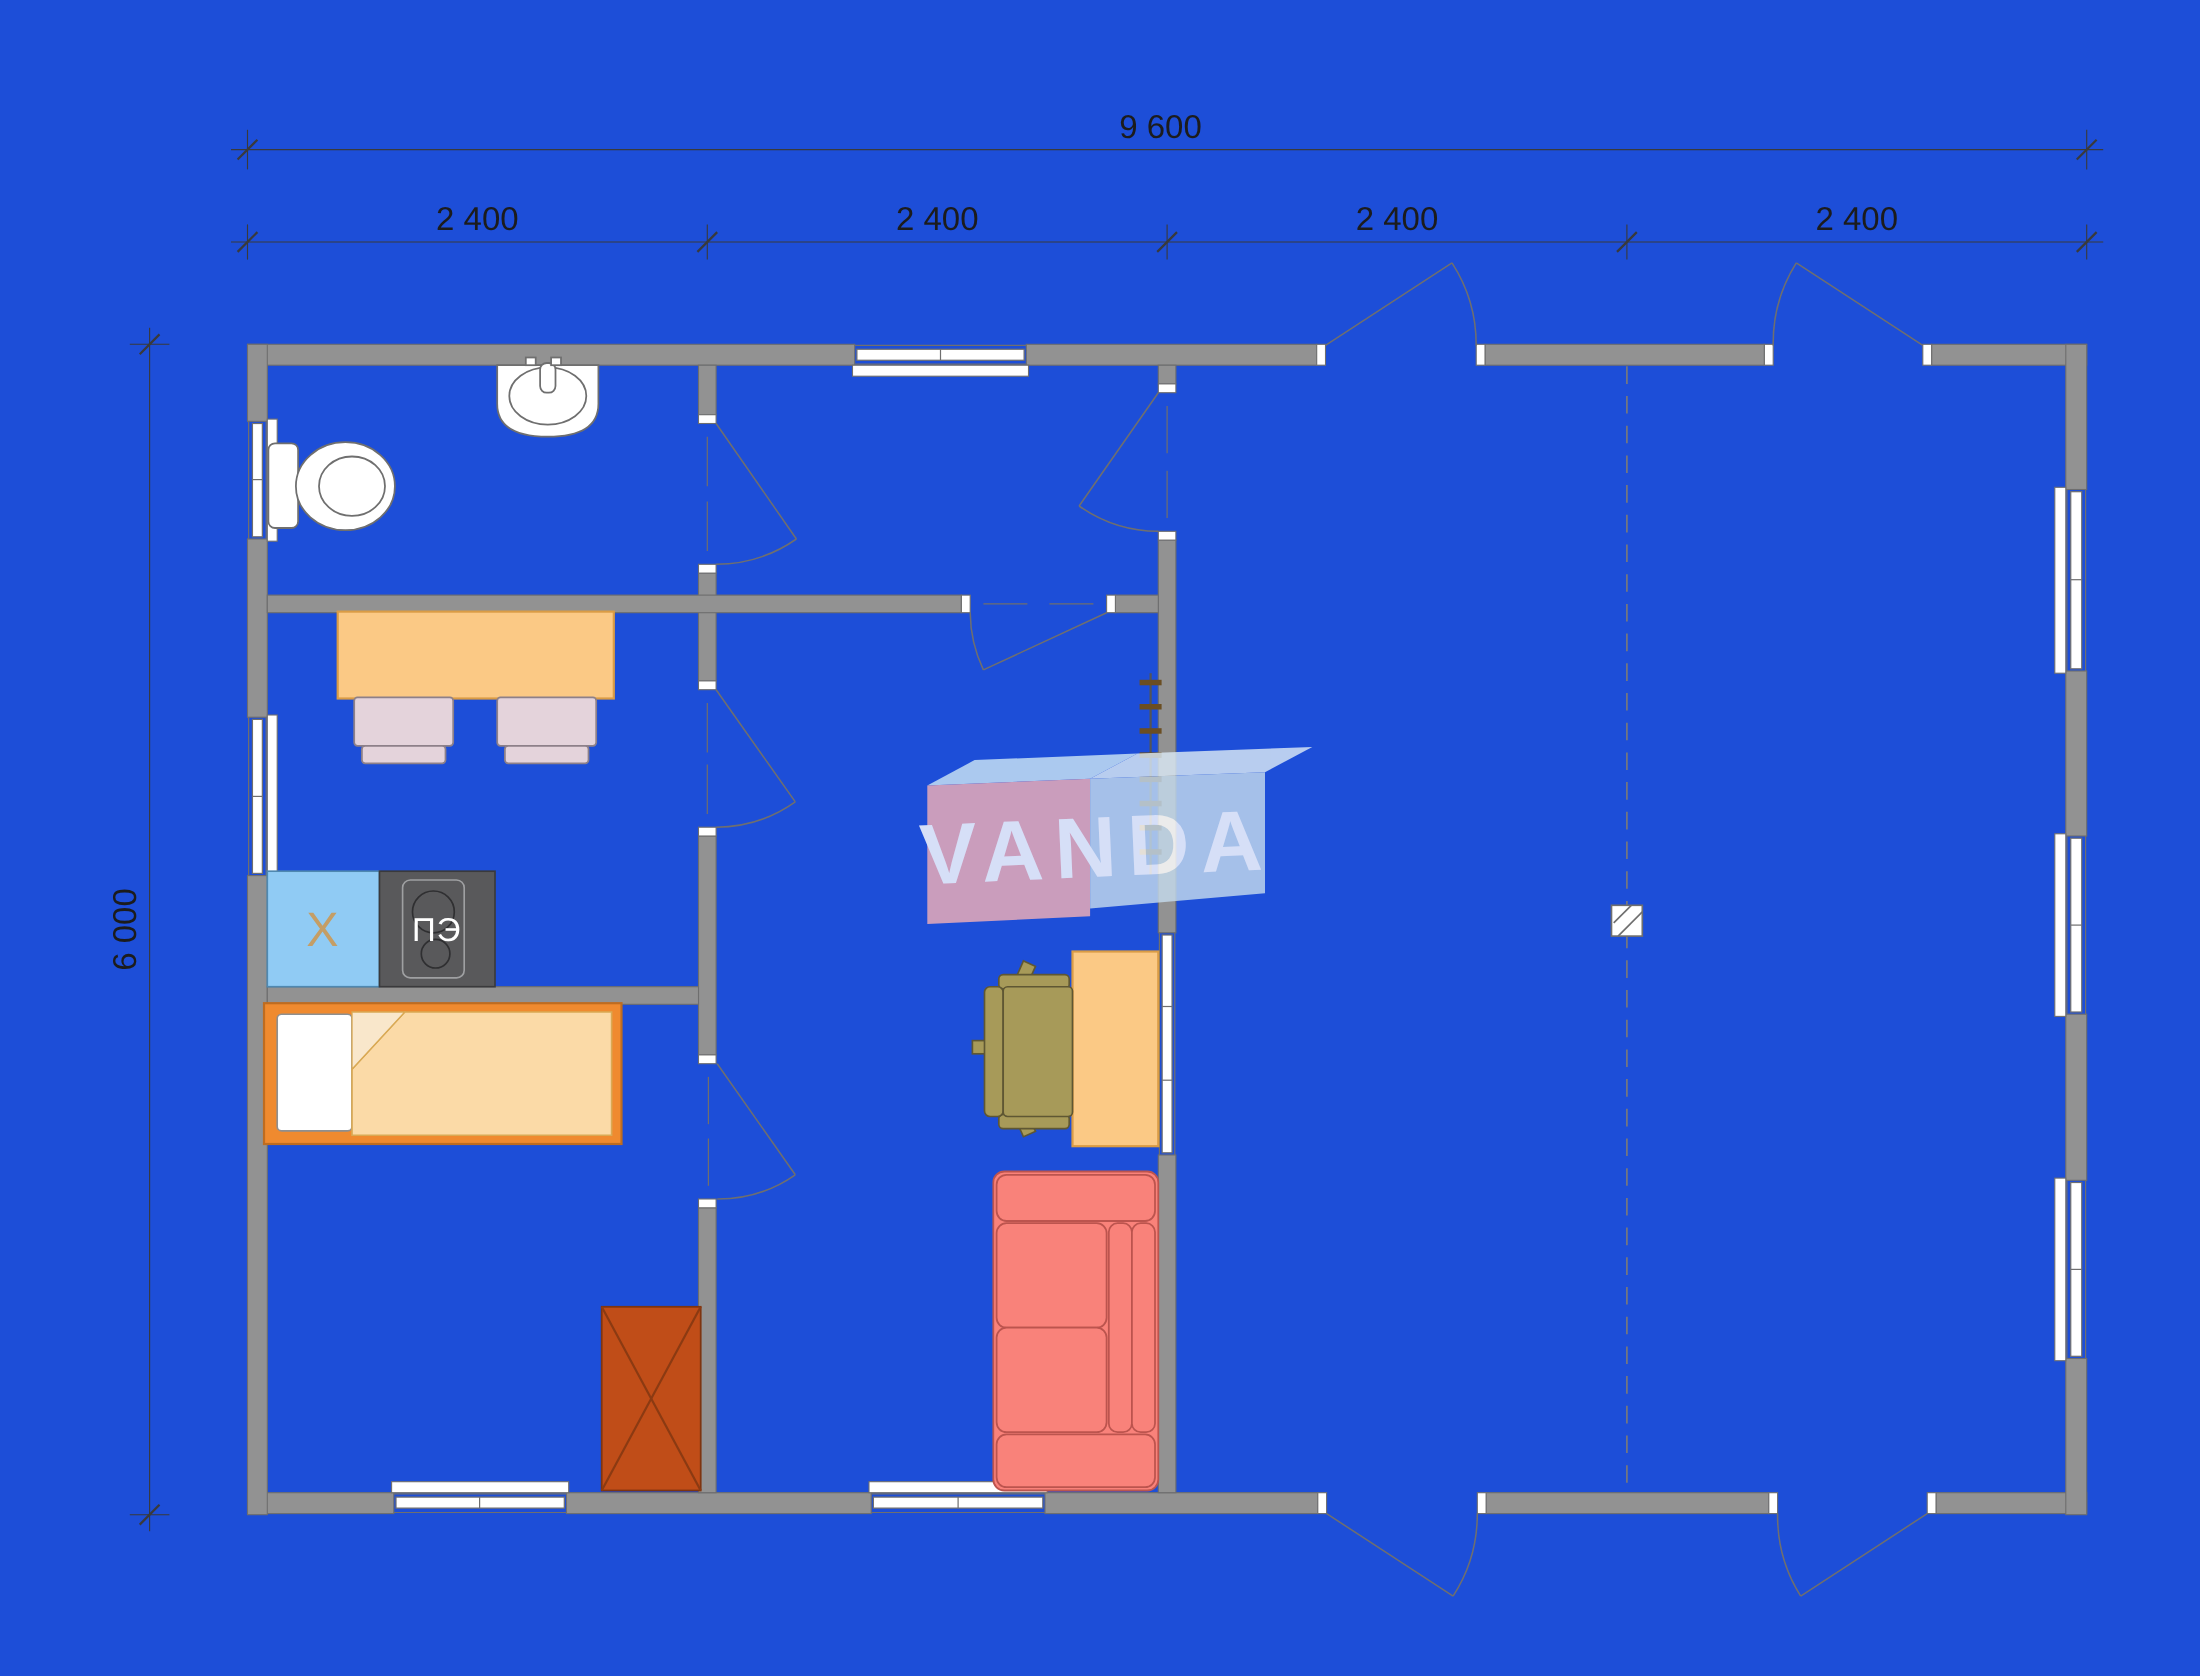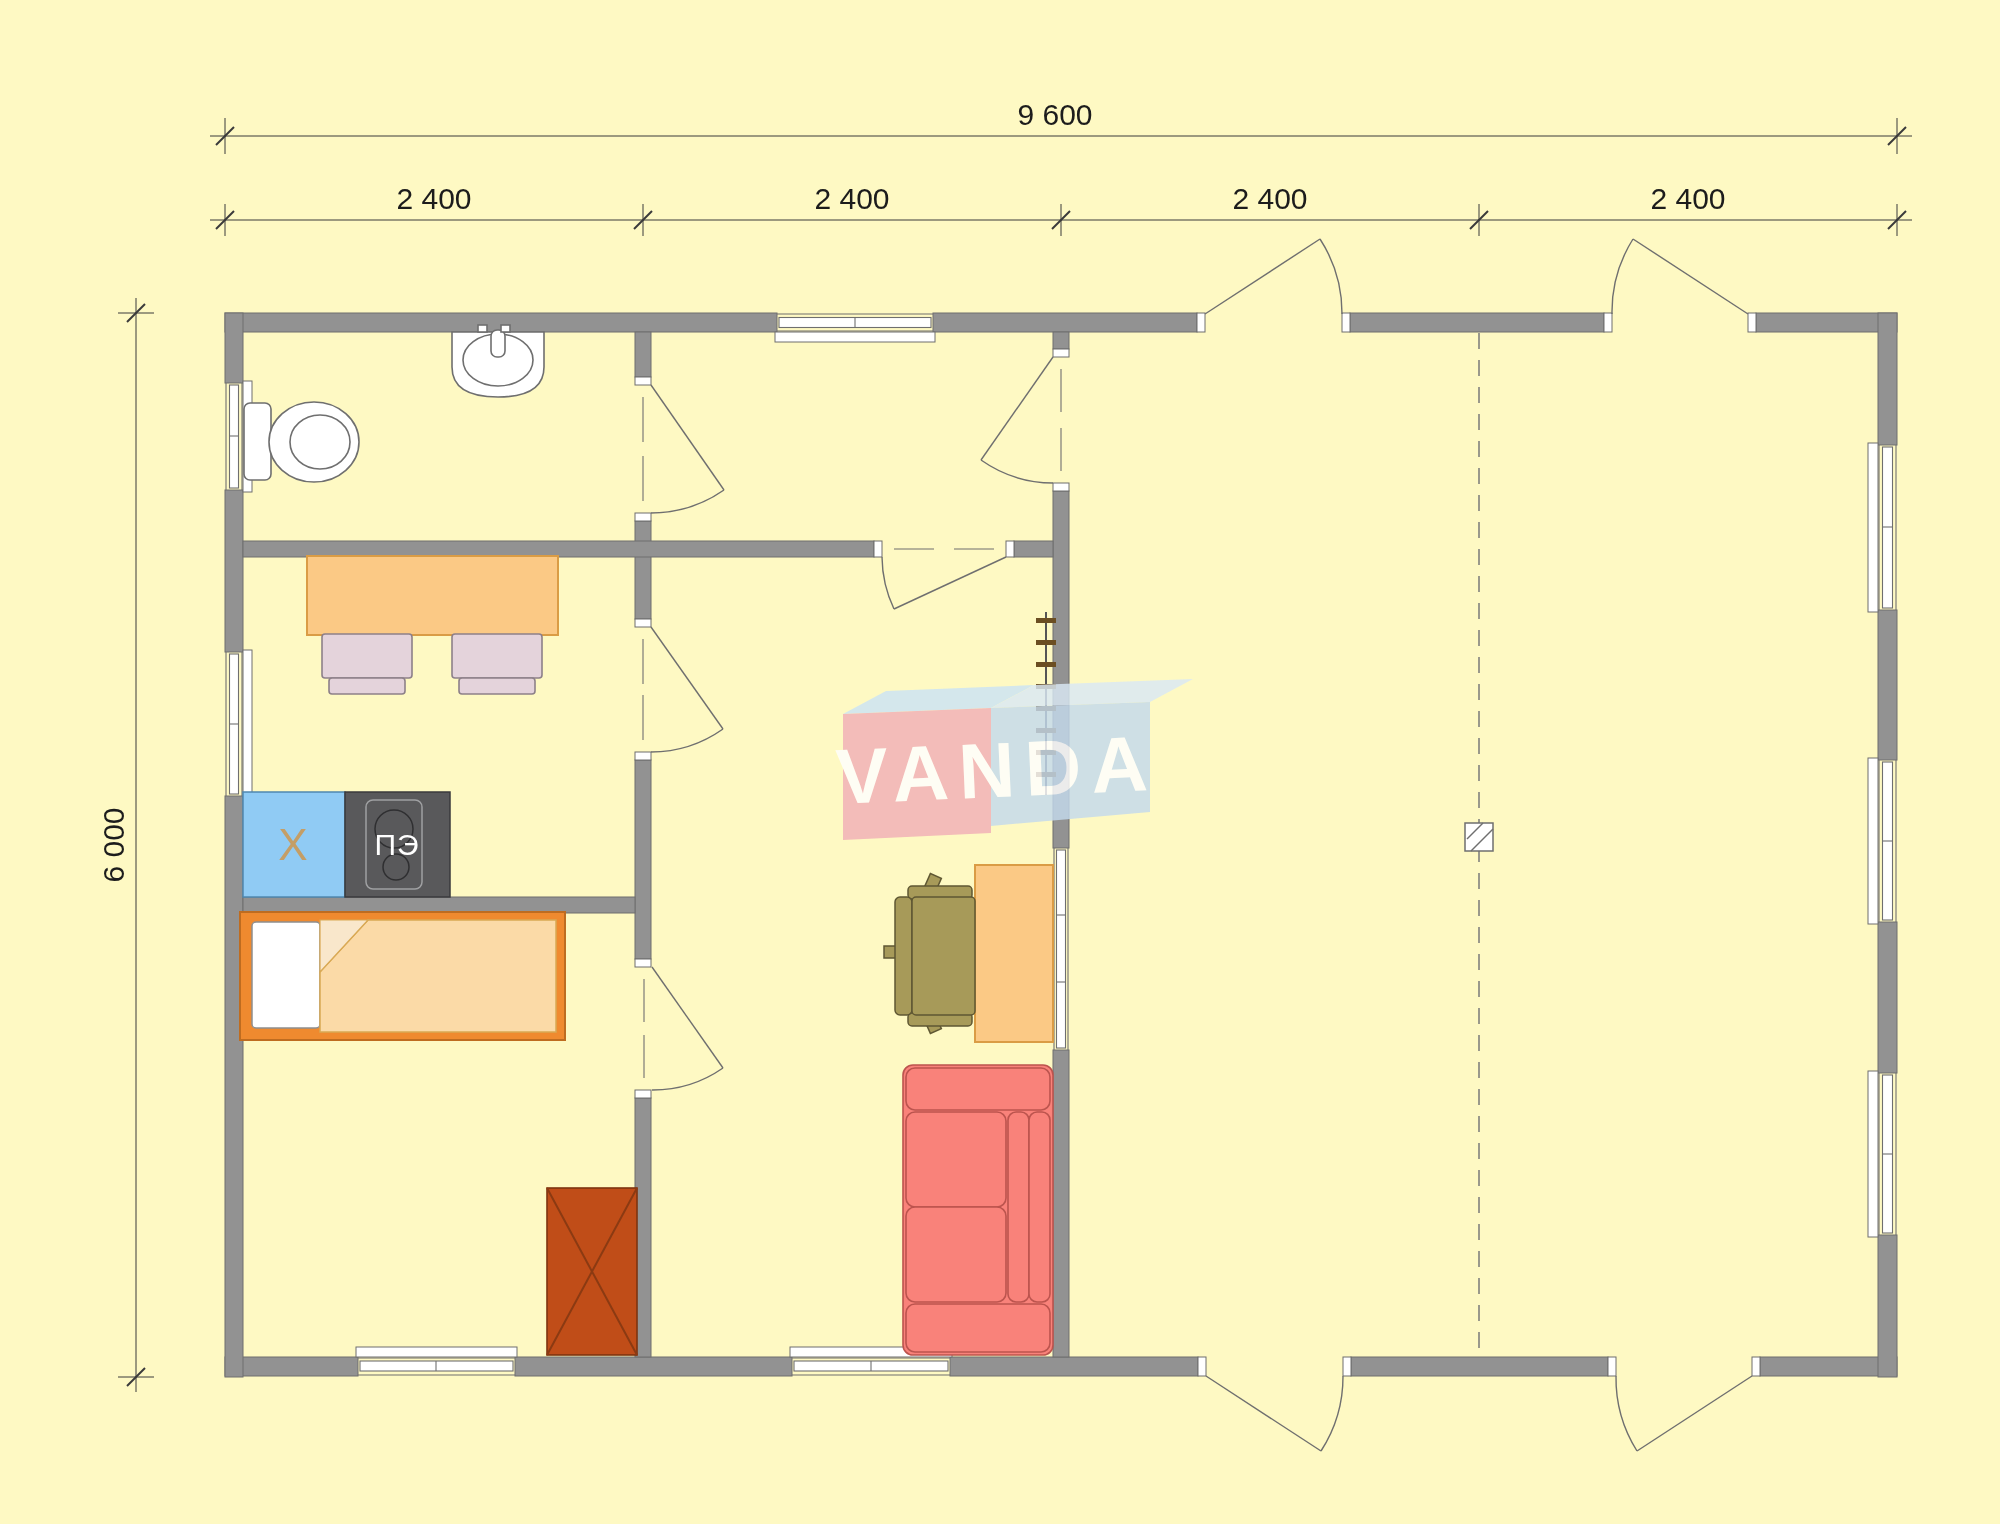--- a/index.html
+++ b/index.html
@@ -1,16 +1,16 @@
 <!DOCTYPE html>
 <html><head>
 <meta charset="utf-8">
 <style>
   html,body{margin:0;padding:0;background:#ffffff;}
-  #stage{position:relative;width:2000px;height:1524px;background:#fef9c3;overflow:hidden;
+  #stage{position:relative;width:2000px;height:1524px;background:#1d4ed8;overflow:hidden;
          font-family:"Liberation Sans",sans-serif;}
   svg{position:absolute;left:0;top:0;}
   .wall{fill:#929292;stroke:#6E6E6E;stroke-width:1;}
   .jamb{fill:#ffffff;stroke:#6E6E6E;stroke-width:1;}
   .thin{stroke:#6F6F6F;stroke-width:1.4;fill:none;}
   .thinner{stroke:#6F6F6F;stroke-width:1.1;fill:none;}
   .winframe{fill:#ffffff;stroke:#6F6F6F;stroke-width:1.1;}
   .sill{fill:#ffffff;stroke:#6F6F6F;stroke-width:1;}
   .dimline{stroke:#3A3A3A;stroke-width:1;fill:none;}
   .dimslash{stroke:#3A3A3A;stroke-width:2;fill:none;}

